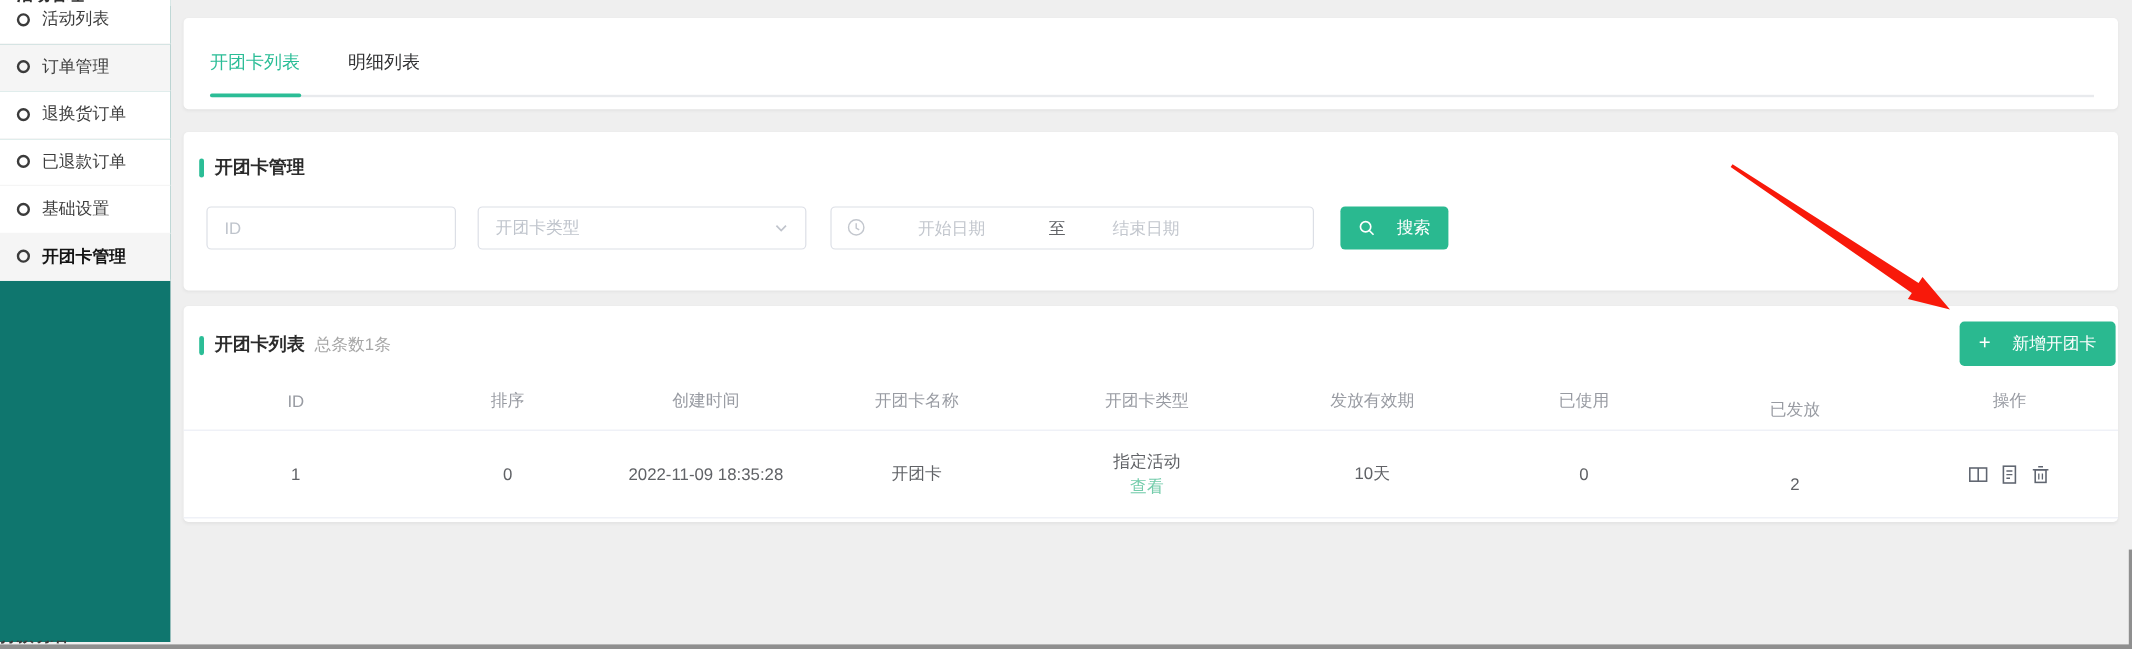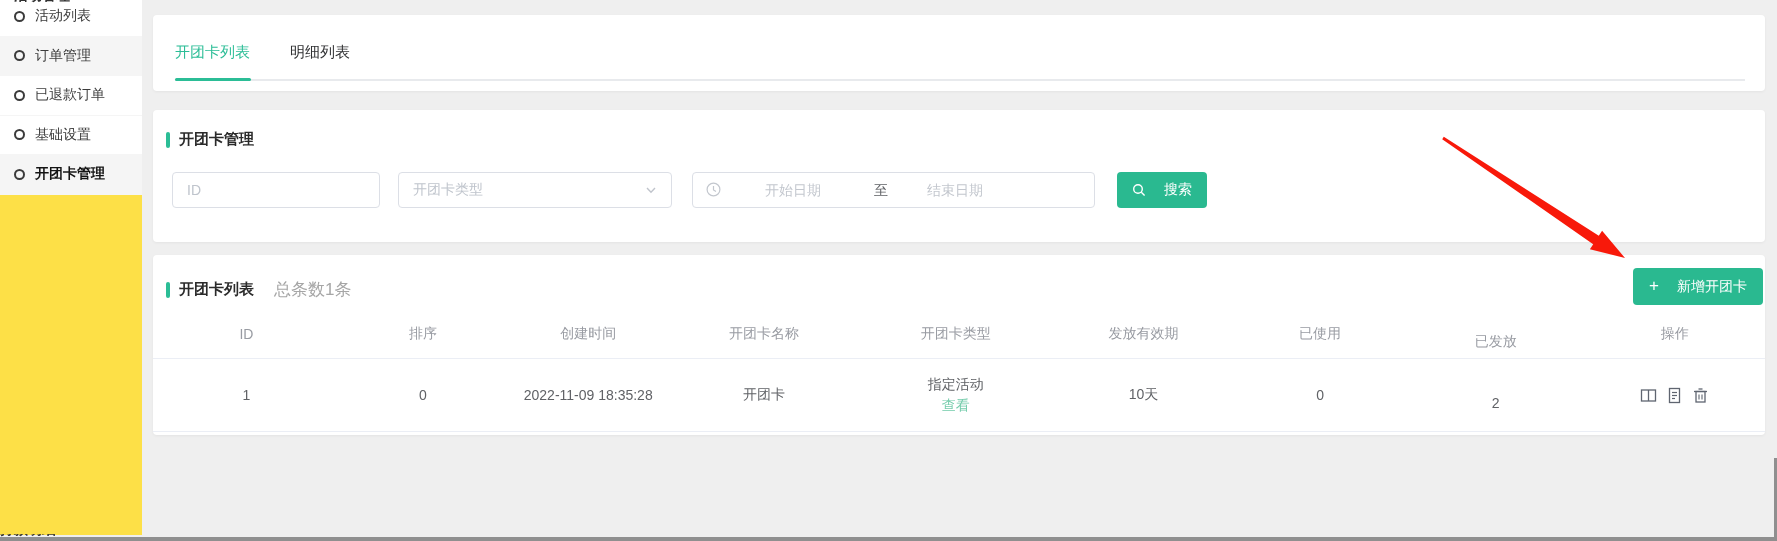--- a/index.html
+++ b/index.html
@@ -1,21 +1,21 @@
 <!DOCTYPE html>
 <html><head>
 <meta charset="utf-8">
 <style>
   * { margin:0; padding:0; box-sizing:border-box; }
   html,body { width:1777px; height:541px; }
   body { font-family:"Liberation Sans","DejaVu Sans",sans-serif; background:#efefef; overflow:hidden; }
   .page { position:relative; width:1777px; height:541px; background:#efefef; overflow:hidden; }
 
   
-  .sidebar { position:absolute; left:0; top:0; width:142px; height:535px; background:#fde047; z-index:2; }
+  .sidebar { position:absolute; left:0; top:0; width:142px; height:535px; background:#0f766e; z-index:2; }
   .sb-stack { margin-top:-3px; }
   .sb-item { display:flex; align-items:center; height:39.5px; padding-left:14px; background:#fff;
              border-bottom:1px solid #f5f5f5; cursor:pointer; }
   .sb-item.shaded { background:#f5f5f5; }
   .sb-circle { width:11px; height:11px; border:2px solid #3b3b3b; border-radius:50%; flex:0 0 auto; }
   .sb-label { margin-left:10px; font-size:14px; color:#3c3c3c; white-space:nowrap; }
   .sb-item.active .sb-label { font-weight:bold; color:#141414; }
   .sb-clip-top { position:absolute; left:0; top:0; width:142px; height:5px; overflow:hidden; background:#fff; z-index:3; }
   .sb-clip-top span { display:block; margin-top:-13px; padding-left:14px; font-size:14px; font-weight:bold; color:#2f2f2f; }
   .sb-clip-bottom { position:absolute; left:0; top:534px; width:80px; height:4px; overflow:hidden; z-index:3; }
@@ -32,21 +32,21 @@
   .tabs { position:absolute; left:22px; top:28px; display:flex; gap:40px; }
   .tab { font-size:15px; color:#303133; cursor:pointer; white-space:nowrap; }
   .tab.active { color:#2bbd96; }
   .tabs-track { position:absolute; left:22px; right:20px; top:64px; height:2px; background:#e8eaed; }
   .tabs-ink { position:absolute; left:22px; top:63px; width:76px; height:3px; background:#2bbd96; border-radius:2px; }
 
   
   .sec-title { position:absolute; display:flex; align-items:center; }
   .sec-bar { width:4px; height:16px; background:#2bbd96; border-radius:2px; }
   .sec-text { margin-left:9px; font-size:15px; font-weight:bold; color:#2b2b2b; }
-  .sec-total { margin-left:20px; font-size:17px; color:#a6a6a6; font-weight:normal; }
+  .sec-total { margin-left:8px; font-size:14px; color:#a6a6a6; font-weight:normal; }
 
   
   .ctl { position:absolute; top:62px; height:36px; border:1px solid #dcdfe6; border-radius:4px; background:#fff; }
   .id-input { left:19px; width:208px; padding:0 14px; font-size:14px; color:#606266; outline:none;
               font-family:"Liberation Sans","DejaVu Sans",sans-serif; }
   .id-input::placeholder { color:#bfc4cc; }
   .select { left:245px; width:274px; display:flex; align-items:center; padding:0 14px; cursor:pointer; }
   .select .ph { font-size:14px; color:#bfc4cc; flex:1; }
   .daterange { left:539px; width:403px; cursor:pointer; }
   .daterange .clock { position:absolute; left:13px; top:9px; }
@@ -88,20 +88,24 @@
 
   <div class="sidebar">
     <div class="sb-stack">
       <div class="sb-item">
         <span class="sb-circle"></span>
         <span class="sb-label">活动列表</span>
       </div>
       <div class="sb-item shaded">
         <span class="sb-circle"></span>
         <span class="sb-label">订单管理</span>
+      </div>
+      <div class="sb-item">
+        <span class="sb-circle"></span>
+        <span class="sb-label">退换货订单</span>
       </div>
       <div class="sb-item">
         <span class="sb-circle"></span>
         <span class="sb-label">已退款订单</span>
       </div>
       <div class="sb-item">
         <span class="sb-circle"></span>
         <span class="sb-label">基础设置</span>
       </div>
       <div class="sb-item shaded active">

